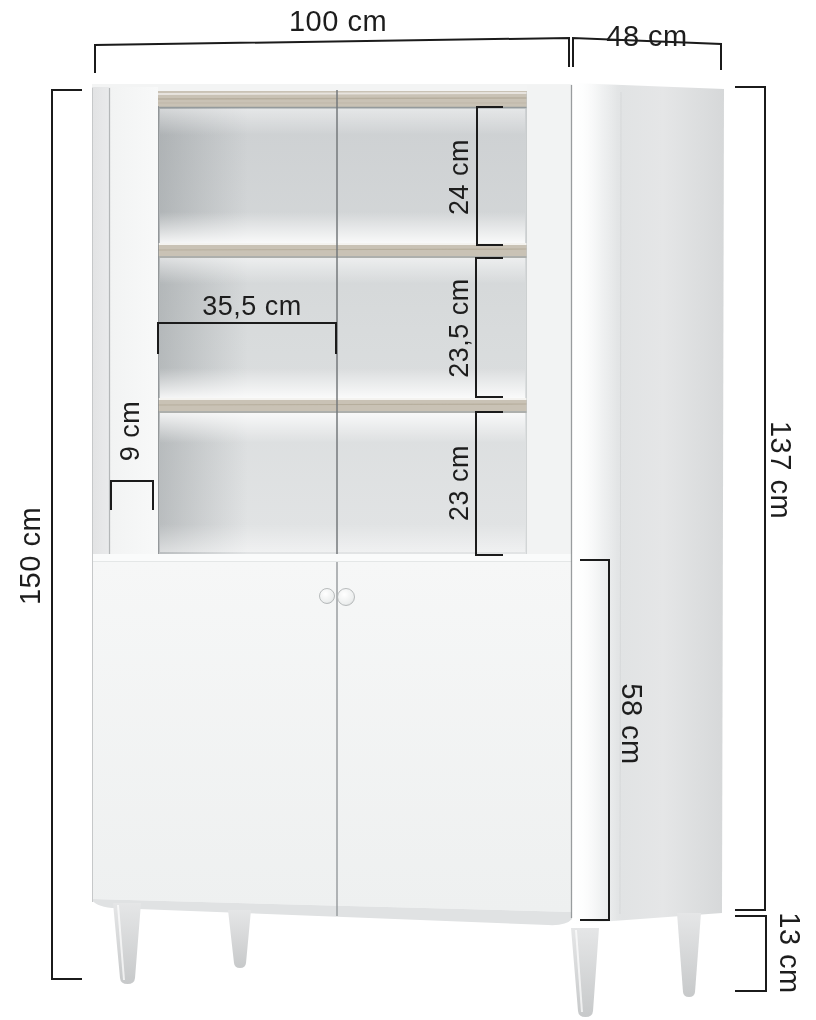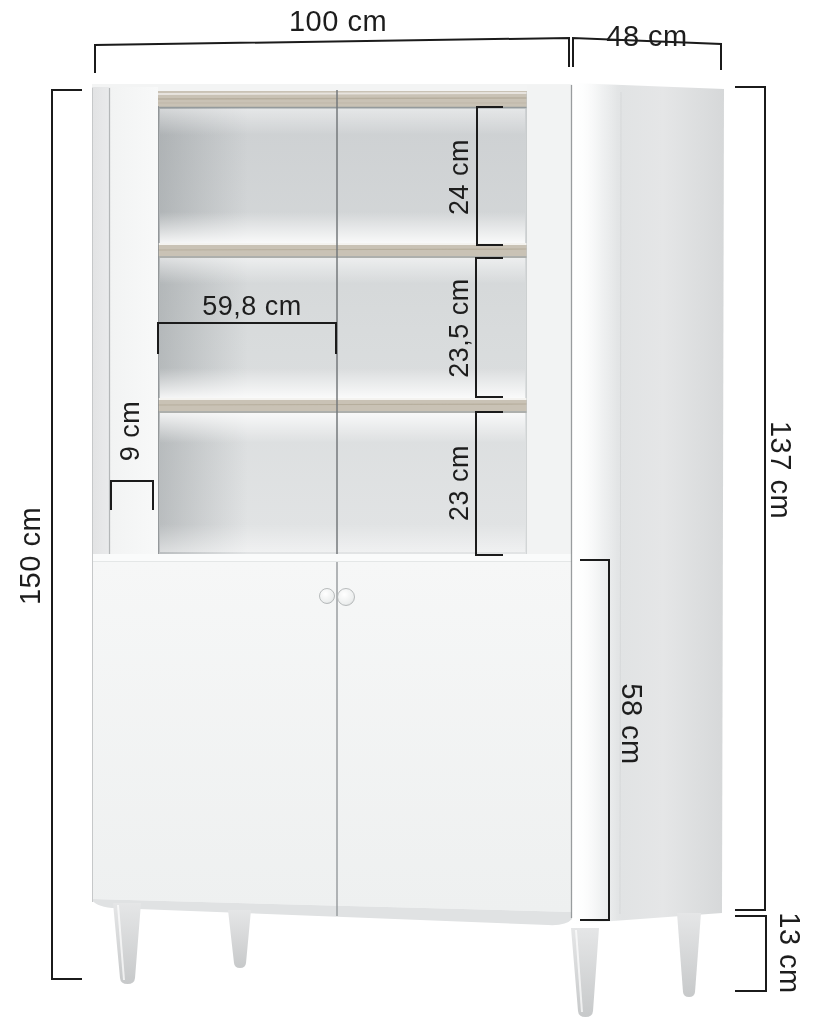--- a/index.html
+++ b/index.html
@@ -181,16 +181,16 @@
 
   <div class="lbl" style="left:338px;top:21px">100 cm</div>
   <div class="lbl" style="left:647px;top:36px">48 cm</div>
   <div class="lbl rot-ccw" style="left:30px;top:556px">150 cm</div>
   <div class="lbl rot-cw" style="left:780px;top:470px">137 cm</div>
   <div class="lbl rot-cw" style="left:789px;top:953px">13 cm</div>
   <div class="lbl rot-cw" style="left:631px;top:724px">58 cm</div>
   <div class="lbl small rot-ccw" style="left:459px;top:177px">24 cm</div>
   <div class="lbl small rot-ccw" style="left:459px;top:328px">23,5 cm</div>
   <div class="lbl small rot-ccw" style="left:459px;top:483px">23 cm</div>
-  <div class="lbl small" style="left:252px;top:306px">59,8 cm</div>
+  <div class="lbl small" style="left:252px;top:306px">35,5 cm</div>
   <div class="lbl small rot-ccw" style="left:130px;top:431px">9 cm</div>
 
 </div>
 
 </body></html>

